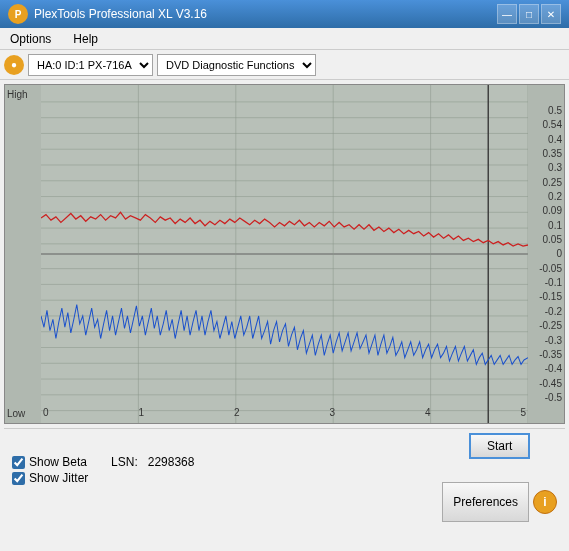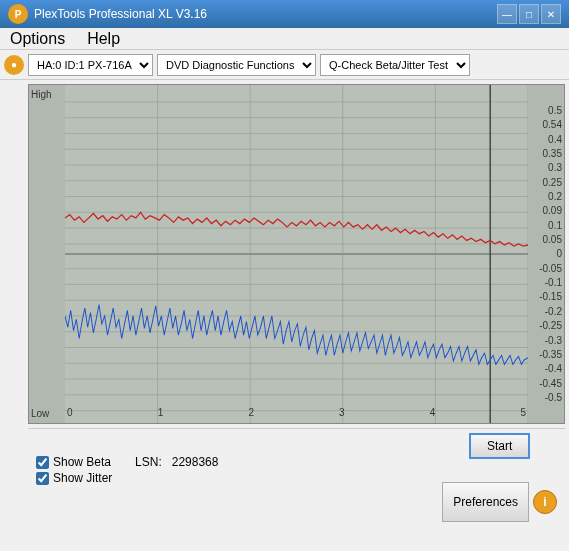--- a/index.html
+++ b/index.html
@@ -55,21 +55,21 @@
       border-bottom: 1px solid #ccc;
       height: 22px;
       display: flex;
       align-items: center;
       padding: 0 4px;
       gap: 10px;
     }
     .menu-item {
       padding: 2px 6px;
       cursor: pointer;
-      font-size: 16px;
+      font-size: 12px;
     }
     .toolbar {
       background: #f0f0f0;
       border-bottom: 1px solid #ccc;
       height: 30px;
       display: flex;
       align-items: center;
       padding: 2px 4px;
       gap: 4px;
     }
@@ -233,26 +233,23 @@
 <div class="toolbar">
   <div class="drive-select-container">
     <div class="plex-icon">●</div>
     <select>
       <option>HA:0 ID:1  PX-716A</option>
     </select>
   </div>
   <select>
     <option>DVD Diagnostic Functions</option>
   </select>
-  <select>
-    <option>Q-Check Beta/Jitter Test</option>
-  </select>
 </div>
 
-<div class="main-content" style="position:relative;margin-left:24px;">
+<div class="main-content" style="position:relative;">
   <div class="chart-area" style="height: 340px; flex: none;">
     <div class="chart-left-labels">
       <span>High</span>
       <span style="margin-top:auto;">Low</span>
     </div>
     <div class="chart-wrapper">
       <svg class="chart-grid-svg" viewBox="0 0 490 300" preserveAspectRatio="none" xmlns="http://www.w3.org/2000/svg">
 
         <rect width="490" height="300" fill="#b8c0b8"></rect>
 

